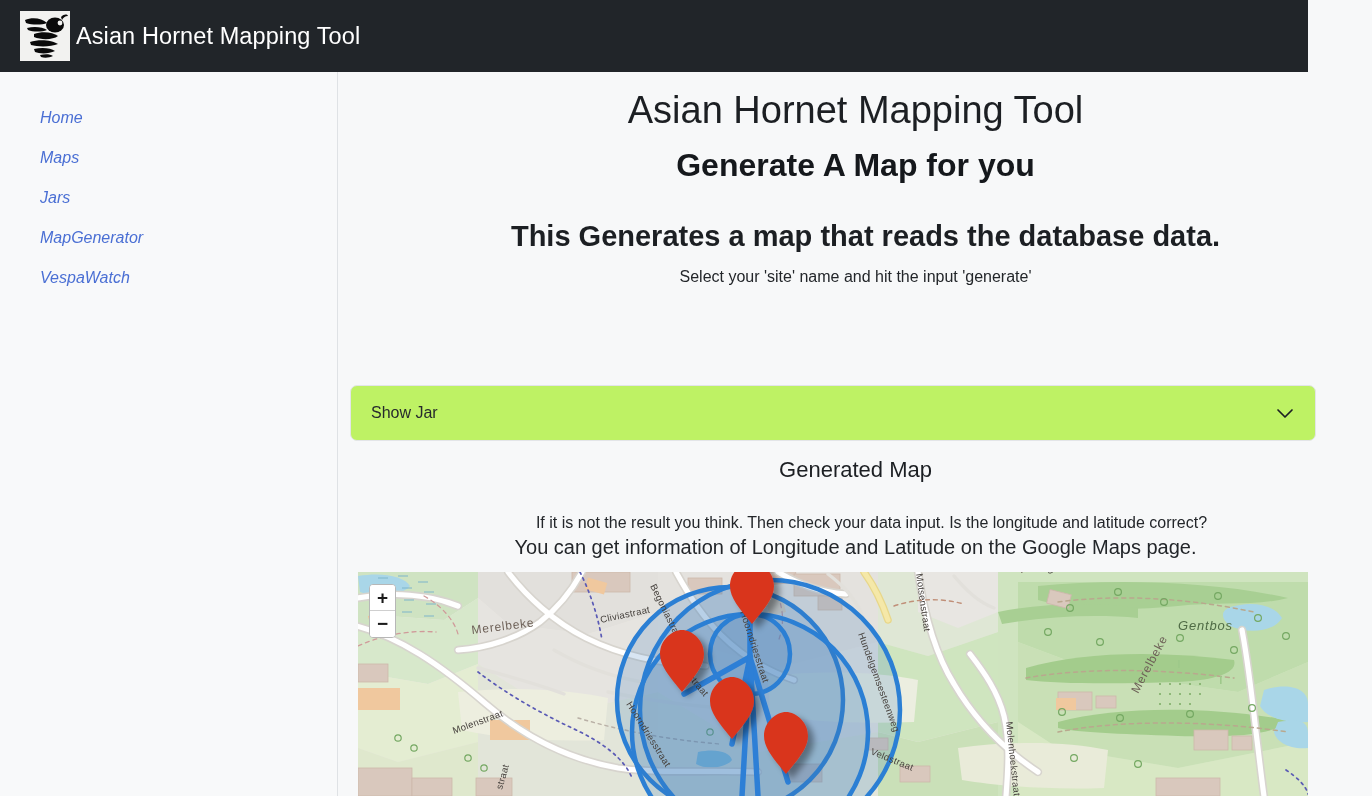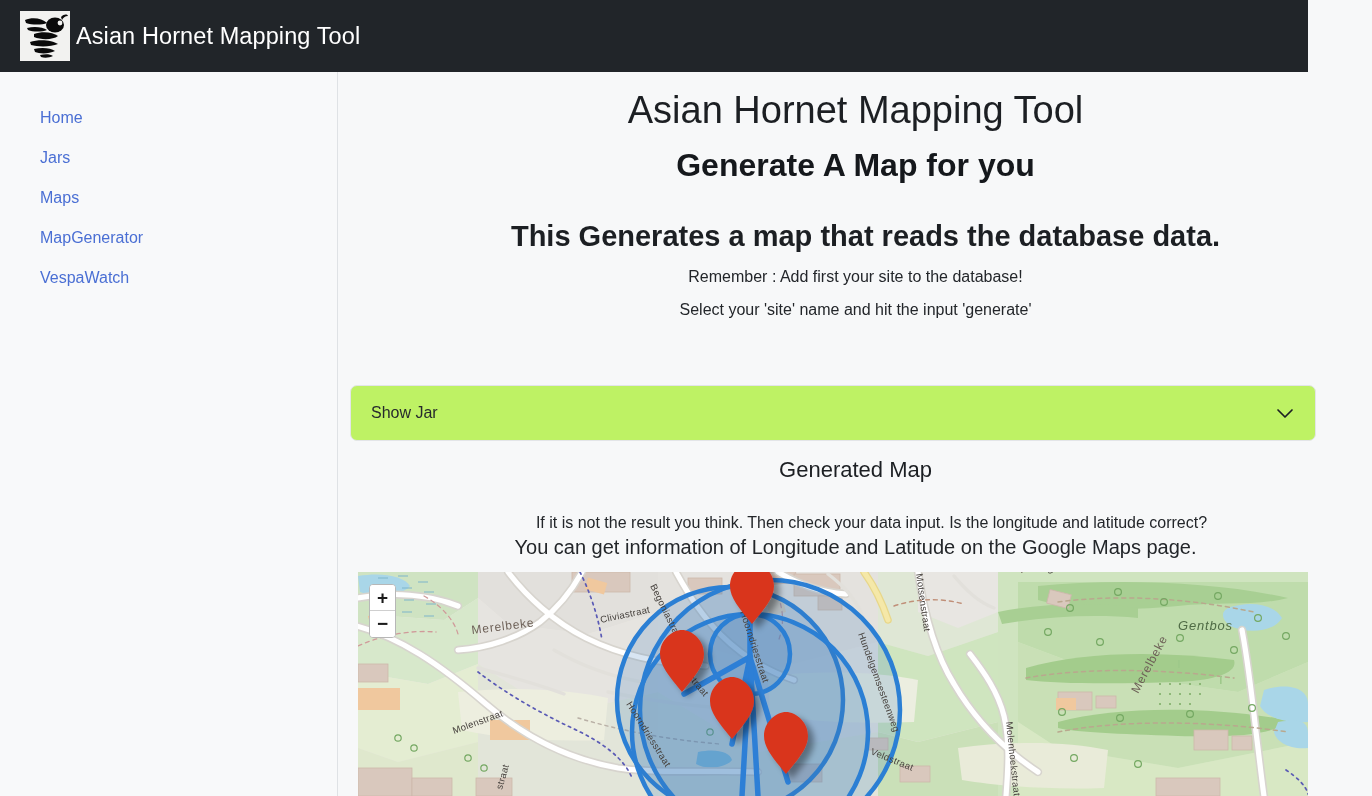--- a/index.html
+++ b/index.html
@@ -44,20 +44,21 @@
   }
 
   
   #sidebar {
     position: absolute;
     top: 72px; left: 0;
     width: 338px; height: 724px;
     background: #f8f9fa;
     border-right: 1px solid #dfe2e5;
     padding-top: 26px;
+    font-style: italic;
   }
   .nav-link {
     display: block;
     color: #4a6fd4;
     font-size: 16px;
     text-decoration: none;
     padding: 11px 0 11px 40px;
     line-height: 18px;
     cursor: pointer;
   }
@@ -222,32 +223,31 @@
         <path d="M20 44 C25 43 30 43 33 45 C29 47 24 47 21 46 Z"></path>
       </g>
     </svg>
   </div>
   <span id="brand-title">Asian Hornet Mapping Tool</span>
   <div id="navbar-right-gap"></div>
 </div>
 
 <nav id="sidebar">
   <a class="nav-link">Home</a>
+  <a class="nav-link">Maps</a>
   <a class="nav-link">Jars</a>
-  <a class="nav-link">Maps</a>
   <a class="nav-link">MapGenerator</a>
   <a class="nav-link">VespaWatch</a>
 </nav>
 
 <main id="main">
 
   <h1 id="page-title" class="center">Asian Hornet Mapping Tool</h1>
   <h2 id="page-subtitle" class="center">Generate A Map for you</h2>
   <h3 id="lead-text" class="center">This Generates a map that reads the database data.</h3>
-  <p class="hint center">Remember : Add first your site to the database!</p>
   <p class="hint center">Select your 'site' name and hit the input 'generate'</p>
 
   <div id="jar-accordion">
     <span id="jar-accordion-label">Show Jar</span>
     <span id="chevron-down-icon">
       <svg viewBox="0 0 22 22" width="22" height="22" aria-hidden="true">
         <path d="M4 8 L11 15 L18 8" fill="none" stroke="#1c1f23" stroke-width="1.7" stroke-linecap="round" stroke-linejoin="round"></path>
       </svg>
     </span>
   </div>

